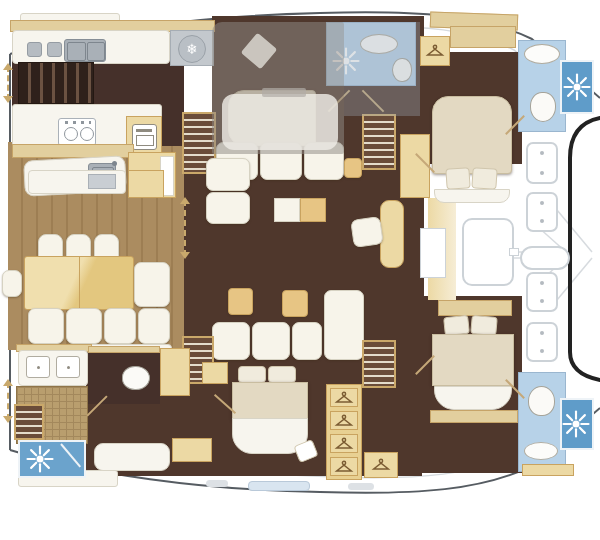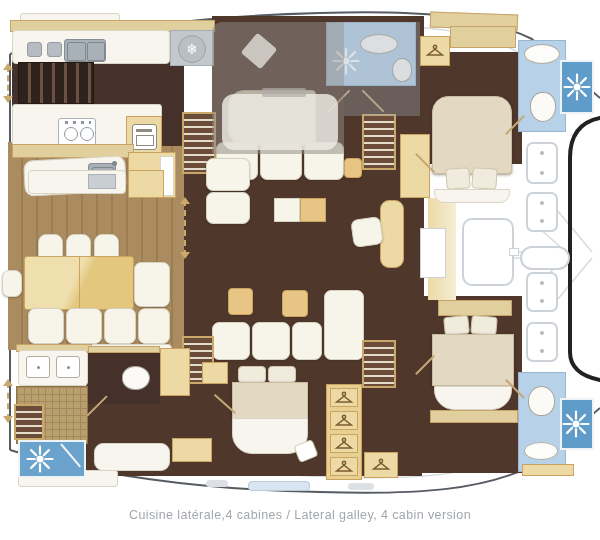--- a/index.html
+++ b/index.html
@@ -305,14 +305,13 @@
   <div class="deck" style="left:420px;top:228px;width:26px;height:50px;background:#fff;border:1.5px solid #ccd2d7;"></div>
 
   <div id="overlay">
     <div class="abs" style="left:212px;top:22px;width:132px;height:132px;background:rgba(143,139,133,.52);border-radius:10px 2px 2px 2px;"></div>
     <div class="abs" style="left:344px;top:22px;width:76px;height:94px;background:rgba(158,168,180,.35);"></div>
     <div class="abs" style="left:222px;top:94px;width:116px;height:56px;background:rgba(238,235,229,.82);border-radius:12px;"></div>
     <div class="abs" style="left:262px;top:88px;width:44px;height:9px;background:rgba(176,173,166,.7);border-radius:2px;"></div>
     <div class="abs" style="left:246px;top:38px;width:26px;height:26px;background:rgba(225,222,215,.8);transform:rotate(40deg);border-radius:3px;"></div>
   </div>
 
-  <div id="caption">Cuisine latérale,4 cabines / Lateral galley, 4 cabin version</div>
 </div>
 
 </body></html>

